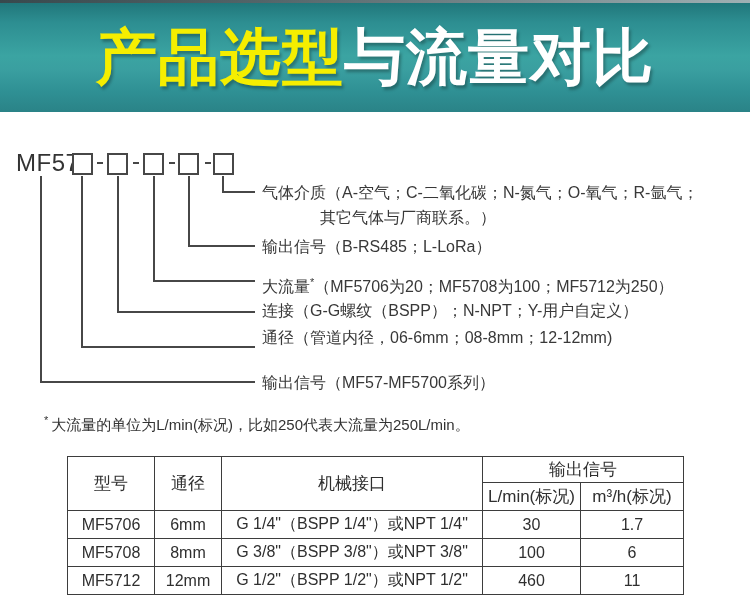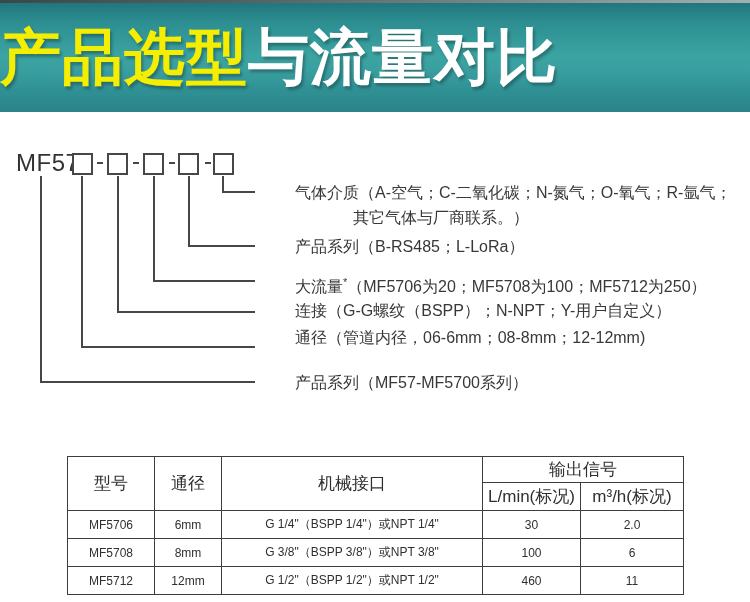--- a/index.html
+++ b/index.html
@@ -15,21 +15,21 @@
     position:absolute; left:0; top:0; width:750px; height:112px;
     background:linear-gradient(180deg,#1f7377 0%,#2d8e91 20%,#3ba4a2 50%,#3a9fa0 62%,#2f9094 82%,#2a8387 100%);
   }
   .banner::before {
     content:""; position:absolute; left:0; top:0; right:0; height:3px;
     background:linear-gradient(90deg,#3c4145 0%,#5c6266 35%,#8a9094 70%,#b6bbbe 100%);
     opacity:.85;
   }
   .banner-title {
     position:absolute; left:0; top:27px; width:100%;
-    font-size:61px; line-height:1; font-weight:bold;
+    text-align:center; font-size:61px; line-height:1; font-weight:bold;
     letter-spacing:1px; white-space:nowrap;
     text-shadow:2px 3px 3px rgba(0,0,0,.28);
   }
   .title-hi   { color:#f5ee00; }
   .title-rest { color:#ffffff; }
 
   
   .model-prefix {
     position:absolute; left:16px; top:151px;
     font-size:24px; line-height:24px; color:#333; letter-spacing:.5px;
@@ -40,42 +40,42 @@
   }
   .code-dash {
     position:absolute; top:162px; width:6px; height:2px; background:#474747;
   }
   .connector {
     position:absolute; top:176px; box-sizing:border-box;
     border-left:2px solid #474747; border-bottom:2px solid #474747;
   }
   .callout {
     position:absolute; left:262px; font-size:16px; line-height:22px;
-    color:#383838; white-space:nowrap;margin-left:33px;
+    color:#383838; white-space:nowrap;
   }
   .callout sup { font-size:11px; }
 
   
   .footnote {
     position:absolute; left:44px; top:410px;
     font-size:15px; line-height:20px; color:#333; white-space:nowrap;
   }
   .footnote sup { font-size:11px; margin-right:3px; }
 
   
   .spec-table {
     position:absolute; left:67px; top:456px; width:616px;
     border-collapse:collapse; table-layout:fixed;
   }
   .spec-table th, .spec-table td {
     border:1.5px solid #3d3d3d; text-align:center; vertical-align:middle;
     padding:0; font-weight:normal; color:#2f2f2f; white-space:nowrap;
   }
   .spec-table th { font-size:17px; }
-  .spec-table td { font-size:12px; }
+  .spec-table td { font-size:16px; }
   .row-flowrange  { height:26px; }
   .row-subheader  { height:28px; }
   .row-data       { height:28px; }
 </style>
 </head>
 <body>
 
 <div class="page">
 
   <div class="banner">
@@ -100,27 +100,28 @@
 
     <div class="connector" style="left:222px;width:33px;height:17px"></div>
     <div class="connector" style="left:188px;width:67px;height:71px"></div>
     <div class="connector" style="left:153px;width:102px;height:106px"></div>
     <div class="connector" style="left:117px;width:138px;height:137px"></div>
     <div class="connector" style="left:81px;width:174px;height:172px"></div>
     <div class="connector" style="left:40px;width:215px;height:207px"></div>
 
     <span class="callout" style="top:182px">气体介质（A-空气；C-二氧化碳；N-氮气；O-氧气；R-氩气；</span>
     <span class="callout" style="top:207px;left:320px">其它气体与厂商联系。）</span>
-    <span class="callout" style="top:236px">产品系列（B-RS485；L-LoRa）</span>
+    <span class="callout" style="top:236px">输出信号（B-RS485；L-LoRa）</span>
     <span class="callout" style="top:271px"><span>大流量</span><sup>*</sup><span>（MF5706为20；MF5708为100；MF5712为250）</span></span>
     <span class="callout" style="top:300px">连接（G-G螺纹（BSPP）；N-NPT；Y-用户自定义）</span>
     <span class="callout" style="top:327px">通径（管道内径，06-6mm；08-8mm；12-12mm)</span>
-    <span class="callout" style="top:372px">产品系列（MF57-MF5700系列）</span>
+    <span class="callout" style="top:372px">输出信号（MF57-MF5700系列）</span>
   </div>
 
+  <div class="footnote"><sup>*</sup><span>大流量的单位为L/min(标况)，比如250代表大流量为250L/min。</span></div>
 
   <table class="spec-table">
     <colgroup>
       <col style="width:87px">
         <col style="width:67px">
         <col style="width:261px">
       <col style="width:98px">
         <col style="width:103px">
     </colgroup>
     <tbody>
@@ -132,21 +133,21 @@
       </tr>
       <tr class="row-subheader">
         <th>L/min(标况)</th>
         <th>m³/h(标况)</th>
       </tr>
       <tr class="row-data">
         <td>MF5706</td>
         <td>6mm</td>
         <td>G 1/4"（BSPP 1/4"）或NPT 1/4"</td>
         <td>30</td>
-        <td>2.0</td>
+        <td>1.7</td>
       </tr>
       <tr class="row-data">
         <td>MF5708</td>
         <td>8mm</td>
         <td>G 3/8"（BSPP 3/8"）或NPT 3/8"</td>
         <td>100</td>
         <td>6</td>
       </tr>
       <tr class="row-data">
         <td>MF5712</td>

